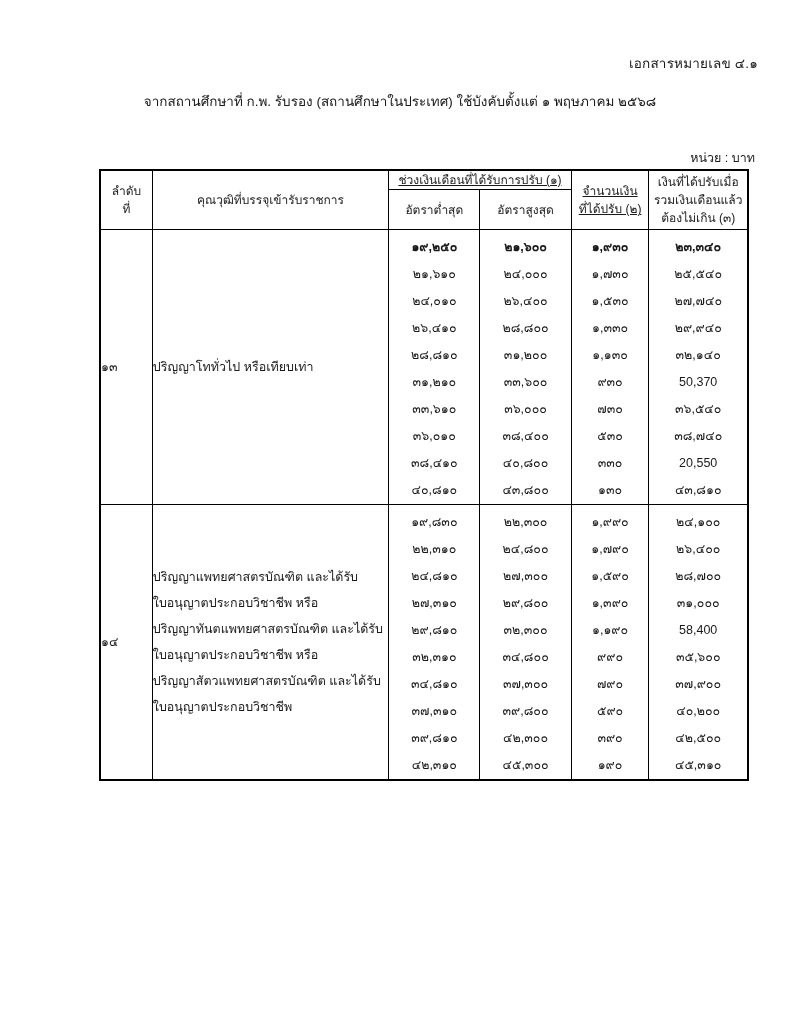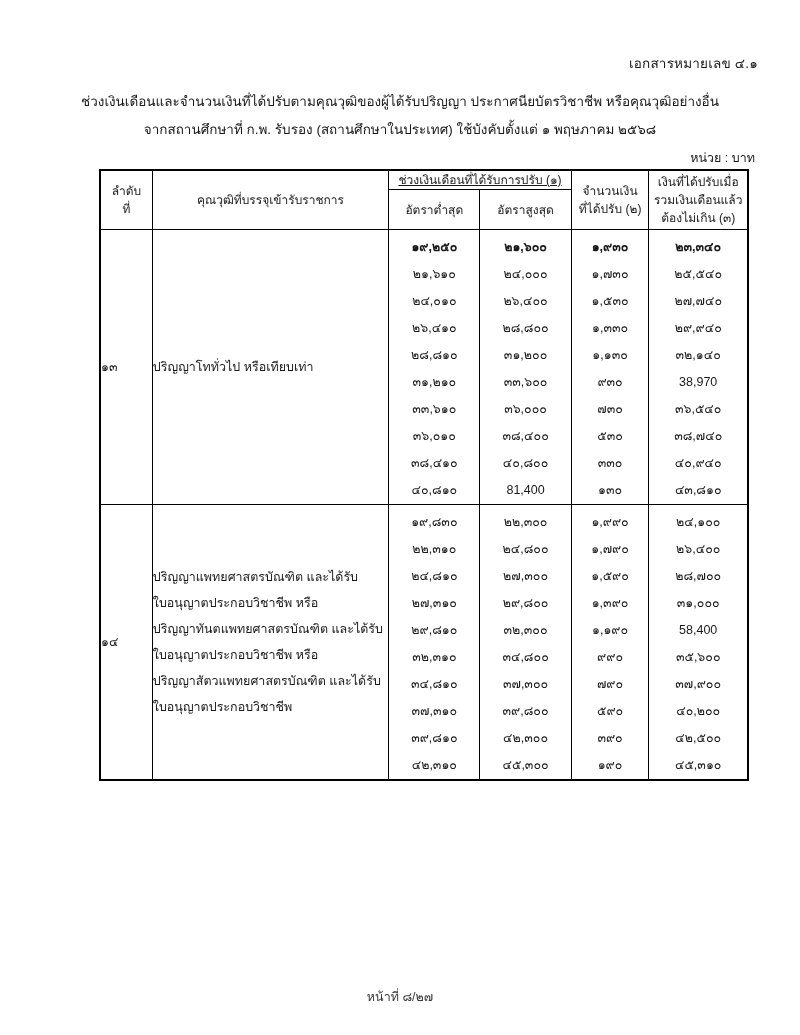--- a/index.html
+++ b/index.html
@@ -85,21 +85,21 @@
   thead th {
     font-weight: normal;
     text-align: center;
     line-height: 18px;
     padding: 3px 2px;
   }
   .th-seq { width: 50px; }
   .th-qual { width: 228px; }
   .th-range { width: 176px; text-decoration: underline; }
   .th-min, .th-max { width: 88px; }
-  .th-amount { width: 75px; }
+  .th-amount { width: 75px; text-decoration: underline; }
   .th-total { width: 95px; }
 
   .hdr-sub { height: 40px; }
 
   td.c-seq {
     width: 50px;
     text-align: left;
     vertical-align: top;
     padding-top: 8px;
     font-size: 12.5px;
@@ -150,21 +150,20 @@
   }
 </style>
 </head>
 <body>
 
 <div class="page">
 
   <div class="doc-ref">เอกสารหมายเลข ๔.๑</div>
 
   <div class="title-block">
-    <div class="title-line">ช่วงเงินเดือนและจำนวนเงินที่ได้ปรับตามคุณวุฒิของผู้ได้รับปริญญา ประกาศนียบัตรวิชาชีพ หรือคุณวุฒิอย่างอื่น</div>
     <div class="title-line">จากสถานศึกษาที่ ก.พ. รับรอง (สถานศึกษาในประเทศ) ใช้บังคับตั้งแต่ ๑ พฤษภาคม ๒๕๖๘</div>
   </div>
 
   <div class="unit-note">หน่วย : บาท</div>
 
   <div class="table-wrap">
     <table class="salary">
       <colgroup>
         <col style="width:50px">
         <col style="width:228px">
@@ -220,21 +219,21 @@
               <ul class="numlist">
                 <li>๒๑,๖๐๐</li>
                 <li>๒๔,๐๐๐</li>
                 <li>๒๖,๔๐๐</li>
                 <li>๒๘,๘๐๐</li>
                 <li>๓๑,๒๐๐</li>
                 <li>๓๓,๖๐๐</li>
                 <li>๓๖,๐๐๐</li>
                 <li>๓๘,๔๐๐</li>
                 <li>๔๐,๘๐๐</li>
-                <li>81,400</li>
+                <li>๔๓,๘๐๐</li>
               </ul>
             </td>
             <td class="c-nums amt">
               <ul class="numlist">
                 <li>๑,๙๓๐</li>
                 <li>๑,๗๓๐</li>
                 <li>๑,๕๓๐</li>
                 <li>๑,๓๓๐</li>
                 <li>๑,๑๓๐</li>
                 <li>๙๓๐</li>
@@ -244,24 +243,24 @@
                 <li>๑๓๐</li>
               </ul>
             </td>
             <td class="c-nums tot">
               <ul class="numlist">
                 <li>๒๓,๓๔๐</li>
                 <li>๒๕,๕๔๐</li>
                 <li>๒๗,๗๔๐</li>
                 <li>๒๙,๙๔๐</li>
                 <li>๓๒,๑๔๐</li>
-                <li>38,970</li>
+                <li>50,370</li>
                 <li>๓๖,๕๔๐</li>
                 <li>๓๘,๗๔๐</li>
-                <li>๔๐,๙๔๐</li>
+                <li>20,550</li>
                 <li>๔๓,๘๑๐</li>
               </ul>
             </td>
           </tr>
           <tr class="sec-14">
             <td class="c-seq">๑๔</td>
             <td class="c-qual">
               <span class="qual-line">ปริญญาแพทยศาสตรบัณฑิต และได้รับ</span>
               <span class="qual-line">ใบอนุญาตประกอบวิชาชีพ หรือ</span>
               <span class="qual-line">ปริญญาทันตแพทยศาสตรบัณฑิต และได้รับ</span>
@@ -323,15 +322,14 @@
                 <li>๔๐,๒๐๐</li>
                 <li>๔๒,๕๐๐</li>
                 <li>๔๕,๓๑๐</li>
               </ul>
             </td>
           </tr>
         </tbody>
     </table>
   </div>
 
-  <div class="footer">หน้าที่ ๘/๒๗</div>
 
 </div>
 
 </body></html>

